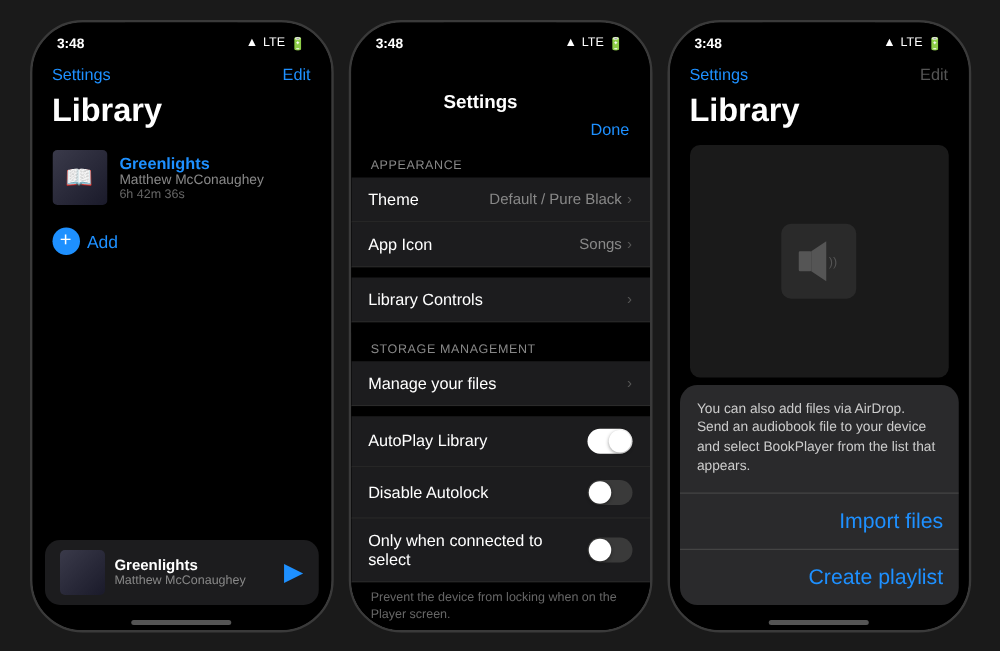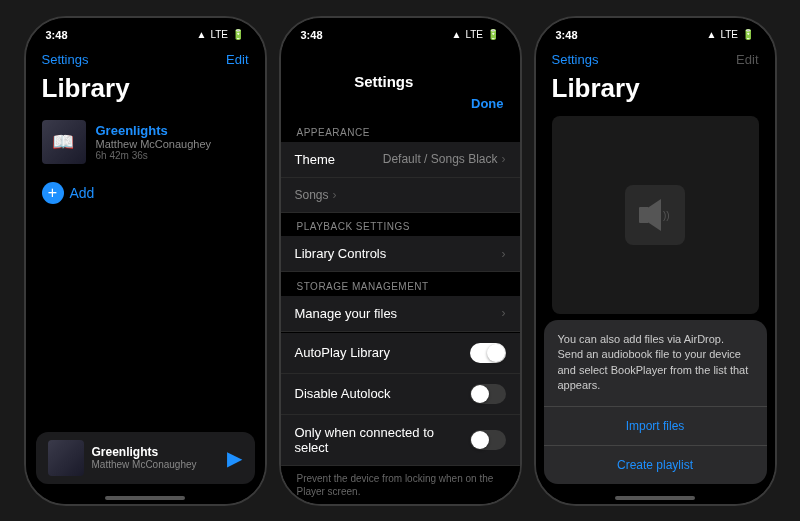--- a/index.html
+++ b/index.html
@@ -223,21 +223,21 @@
       padding: 4px 16px 8px;
     }
     .settings-header-title {
       font-size: 15px;
       font-weight: 600;
       color: #fff;
     }
     .settings-header-done {
       font-size: 13px;
       color: #1e90ff;
-      font-weight: 700;
+      font-weight: 400;
       margin-top: 44px;
     }
 
     .settings-section-header {
       font-size: 10px;
       color: #888;
       text-transform: uppercase;
       letter-spacing: 0.5px;
       padding: 8px 16px 4px;
     }
@@ -362,22 +362,22 @@
     }
     .import-modal-text {
       padding: 12px 14px;
       font-size: 11px;
       color: #ccc;
       line-height: 1.4;
     }
     .import-modal-btn {
       border-top: 0.5px solid #444;
       padding: 12px;
-      text-align: center;
-      font-size: 12px;
+      text-align: right;
+      font-size: 17px;
       color: #1e90ff;
     }
     .import-modal-btn.cancel-btn {
       color: #1e90ff;
       font-weight: 400;
     }
     .import-modal-btn + .import-modal-btn {
       border-top: 0.5px solid #444;
     }
 
@@ -454,30 +454,30 @@
     <div class="content">
       <div class="settings-header">
         <span></span>
         <span class="settings-header-title">Settings</span>
         <span class="settings-header-done">Done</span>
       </div>
 
       <div class="settings-section-header">Appearance</div>
       <div class="settings-row">
         <span class="settings-row-label">Theme</span>
-        <span class="settings-row-value">Default / Songs Black</span>
+        <span class="settings-row-value">Default / Pure Black</span>
         <span class="settings-row-chevron">›</span>
       </div>
       <div class="settings-row">
+        <span class="settings-row-label">App Icon</span>
         <span class="settings-row-value">Songs</span>
         <span class="settings-row-chevron">›</span>
       </div>
 
       <div class="settings-section-gap"></div>
-      <div class="settings-section-header">Playback Settings</div>
       <div class="settings-row">
         <span class="settings-row-label">Library Controls</span>
         <span class="settings-row-chevron">›</span>
       </div>
 
       <div class="settings-section-gap"></div>
       <div class="settings-section-header">Storage Management</div>
       <div class="settings-row">
         <span class="settings-row-label">Manage your files</span>
         <span class="settings-row-chevron">›</span>

